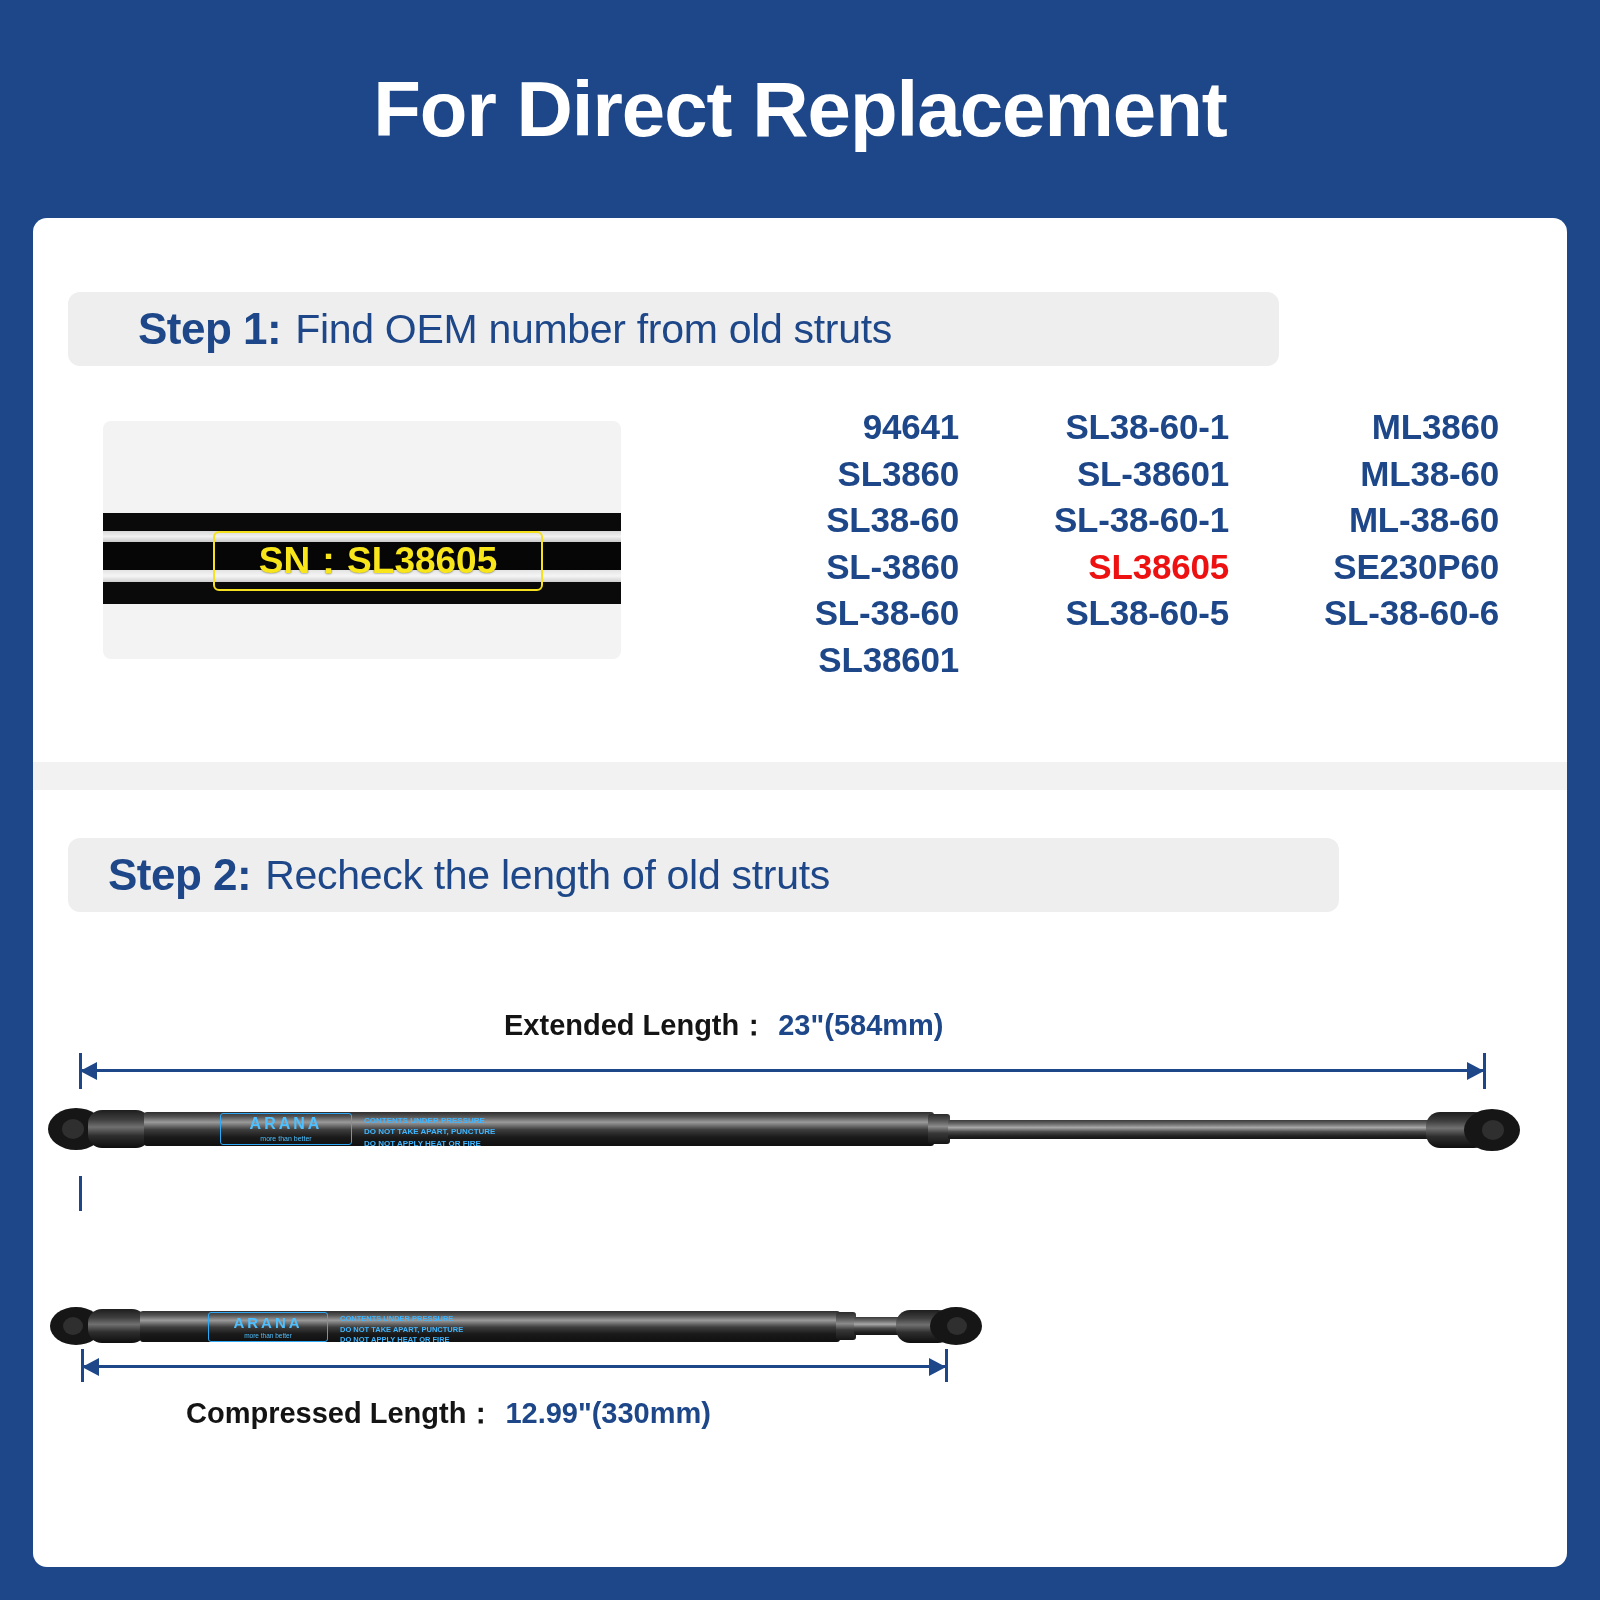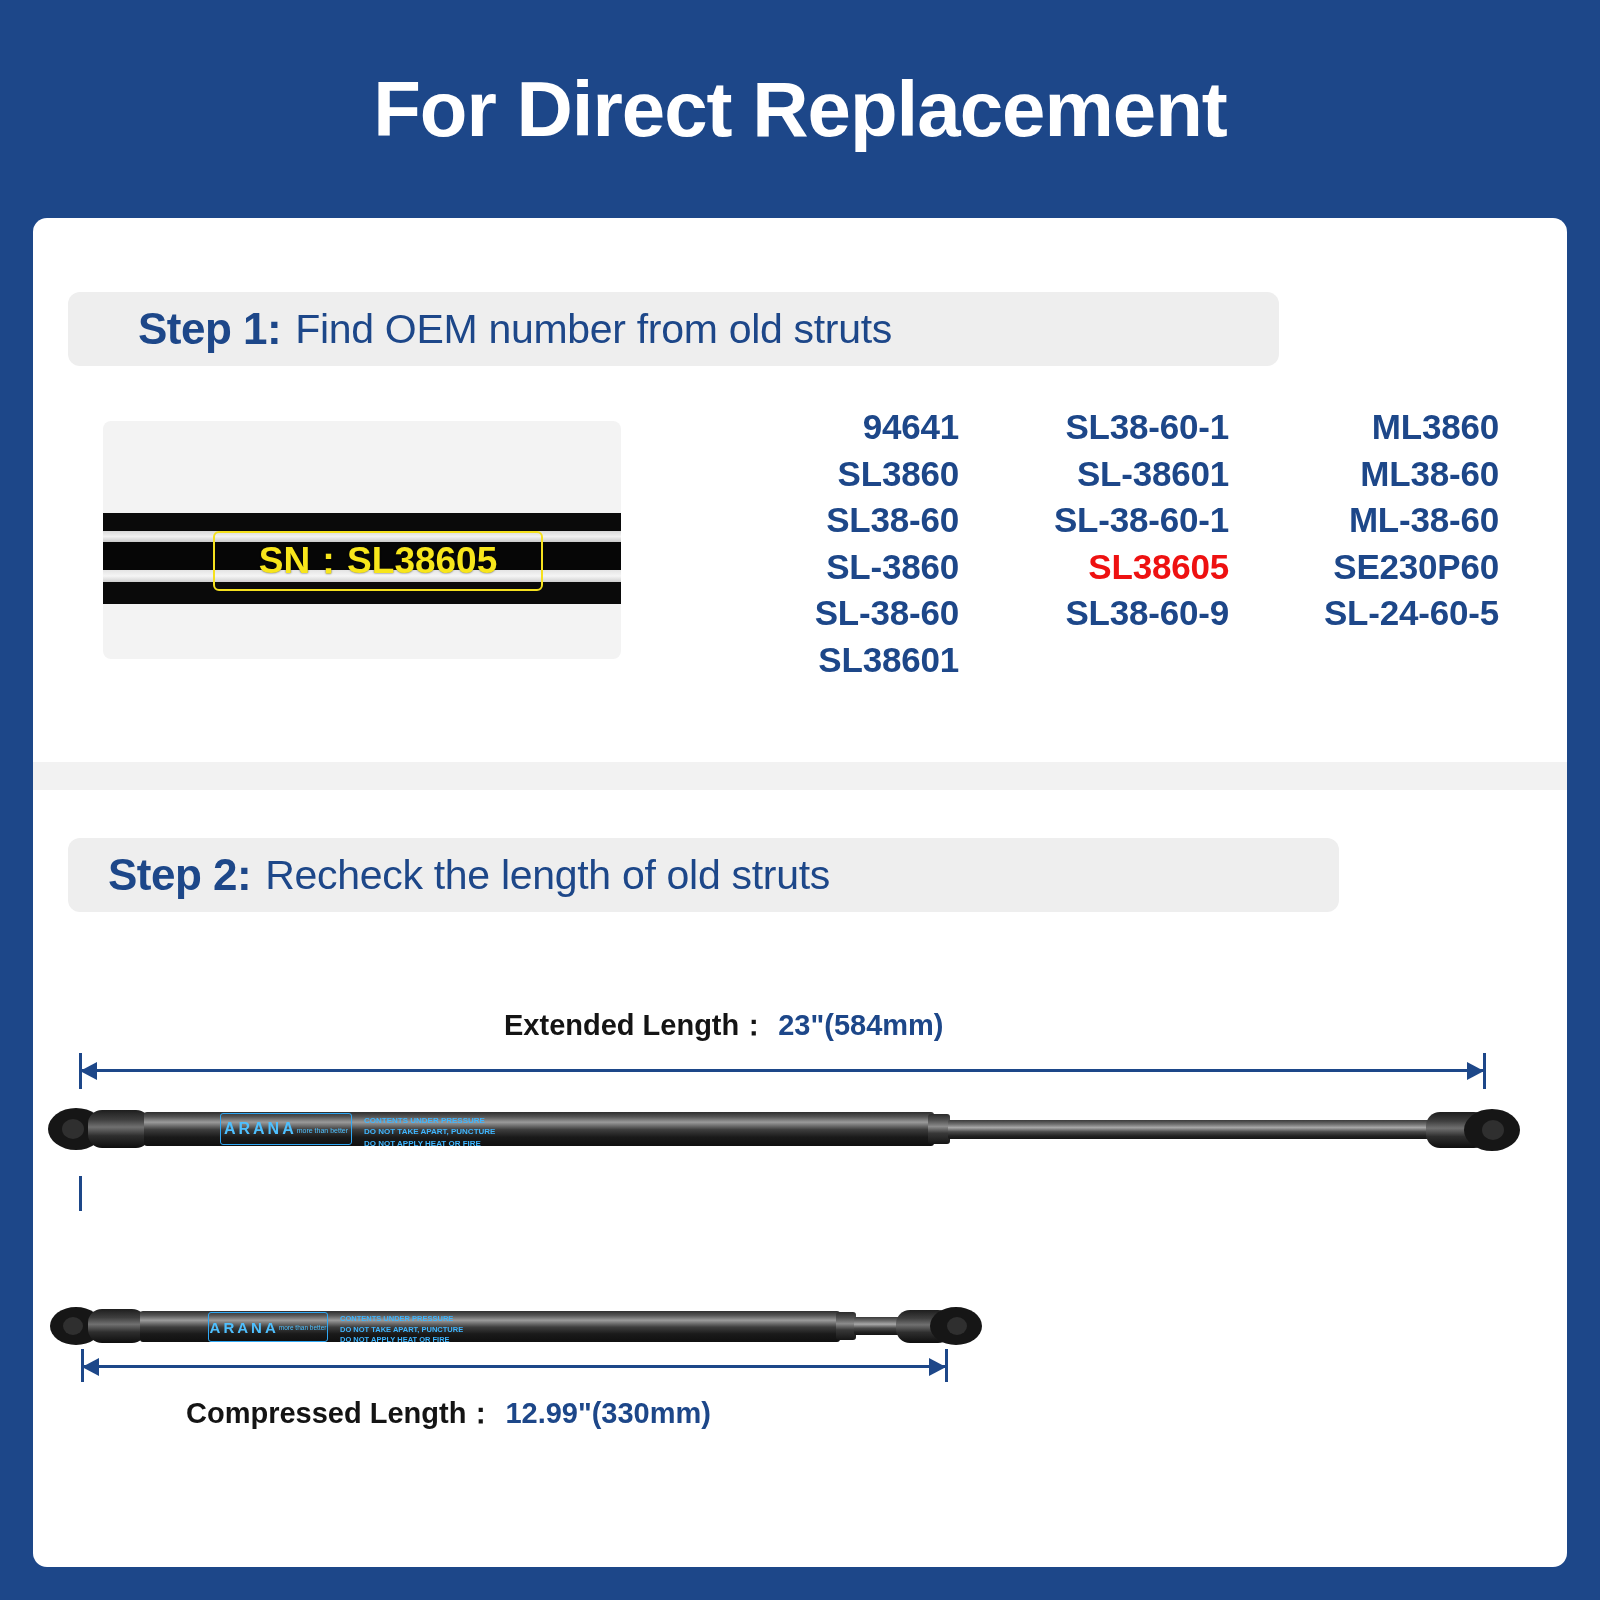--- a/index.html
+++ b/index.html
@@ -239,21 +239,21 @@
       #2e2e2e 68%, #0e0e0e 100%);
     border-radius: 14px;
   }
 
   
   .brand-plate {
     position: absolute;
     border: 1.5px solid #2fa8f5;
     border-radius: 3px;
     display: flex;
-    flex-direction: row;
+    flex-direction: column;
     align-items: center;
     justify-content: center;
     overflow: hidden;
   }
   .brand-name {
     color: #4ec0ff;
     font-weight: bold;
     letter-spacing: 3px;
     line-height: 1;
   }
@@ -307,29 +307,29 @@
         <div class="oem-item">SL-3860</div>
         <div class="oem-item">SL-38-60</div>
         <div class="oem-item">SL38601</div>
       </div>
 
       <div class="oem-col">
         <div class="oem-item">SL38-60-1</div>
         <div class="oem-item">SL-38601</div>
         <div class="oem-item">SL-38-60-1</div>
         <div class="oem-item highlight">SL38605</div>
-        <div class="oem-item">SL38-60-9</div>
+        <div class="oem-item">SL38-60-5</div>
       </div>
 
       <div class="oem-col">
         <div class="oem-item">ML3860</div>
         <div class="oem-item">ML38-60</div>
         <div class="oem-item">ML-38-60</div>
         <div class="oem-item">SE230P60</div>
-        <div class="oem-item">SL-24-60-5</div>
+        <div class="oem-item">SL-38-60-6</div>
       </div>
 
     </div>
 
     <div id="separator"></div>
 
     <div id="step2-pill" class="step-pill">
       <span class="step-label">Step 2:</span>
       <span class="step-text">Recheck the length of old struts</span>
     </div>

